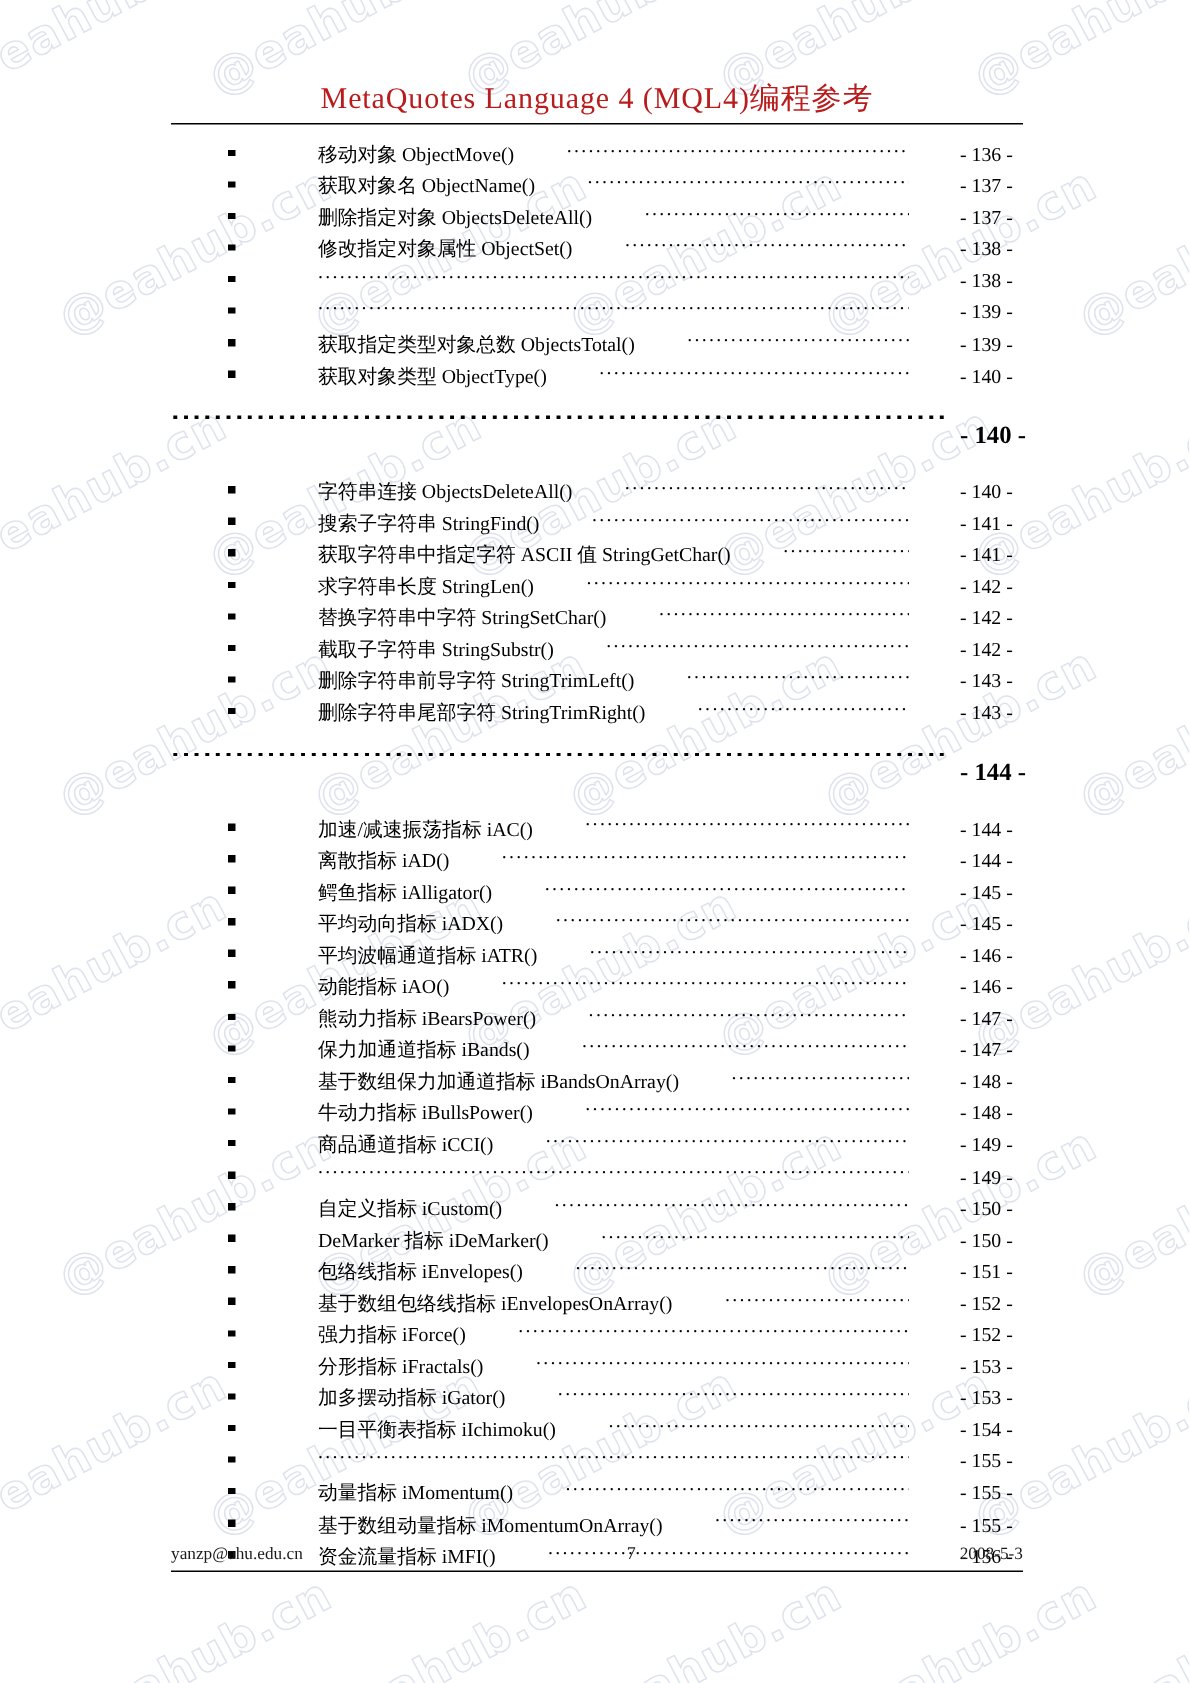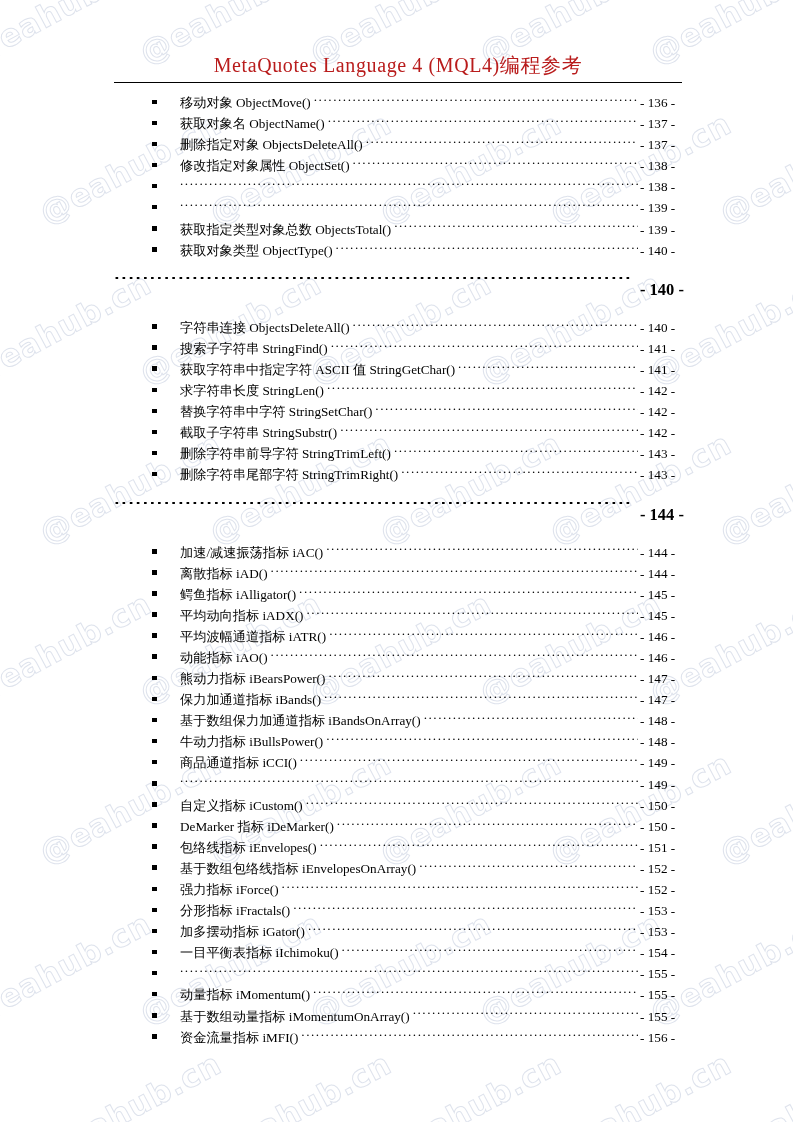--- a/index.html
+++ b/index.html
@@ -74,20 +74,21 @@
     width: 570px;
   }
 
   .toc-entry {
     display: flex;
     align-items: baseline;
     height: 21.1px;
     font-size: 13.2px;
     line-height: 21.1px;
     white-space: nowrap;
+    gap: 32px;
   }
   .toc-entry .bullet {
     flex: 0 0 auto;
     width: 10px;
     margin-left: 38px;
     margin-right: 18px;
     position: relative;
     top: -3px;
   }
   .toc-entry .bullet::before {
@@ -485,15 +486,23 @@
           <span class="pageno">- 155 -</span>
         </div>
         <div class="toc-entry">
           <span class="bullet"></span>
           <span class="label">资金流量指标 iMFI()</span>
           <span class="leader"></span>
           <span class="pageno">- 156 -</span>
         </div>
       </div>
 
+    <div class="footer">
+      <div class="footer-row">
+        <div class="footer-left">yanzp@ahu.edu.cn</div>
+        <div class="footer-center">7</div>
+        <div class="footer-right">2008-5-3</div>
+      </div>
+      <div class="footer-rule"></div>
+    </div>
 
   </div>
 </div>
 
 </body></html>

